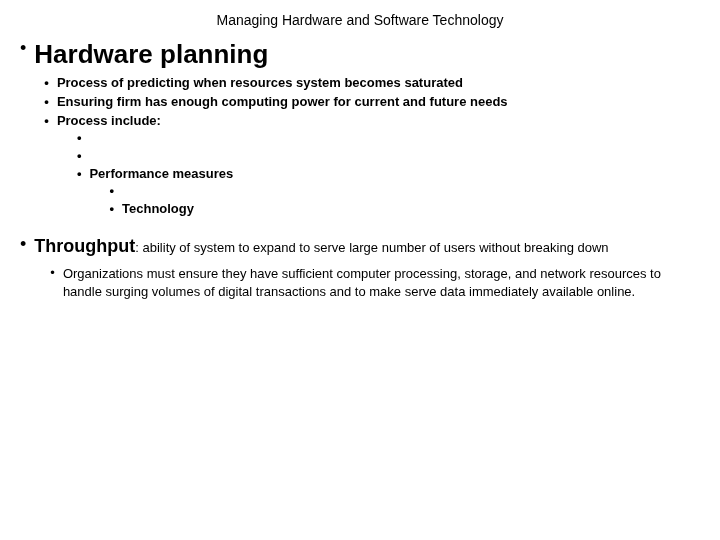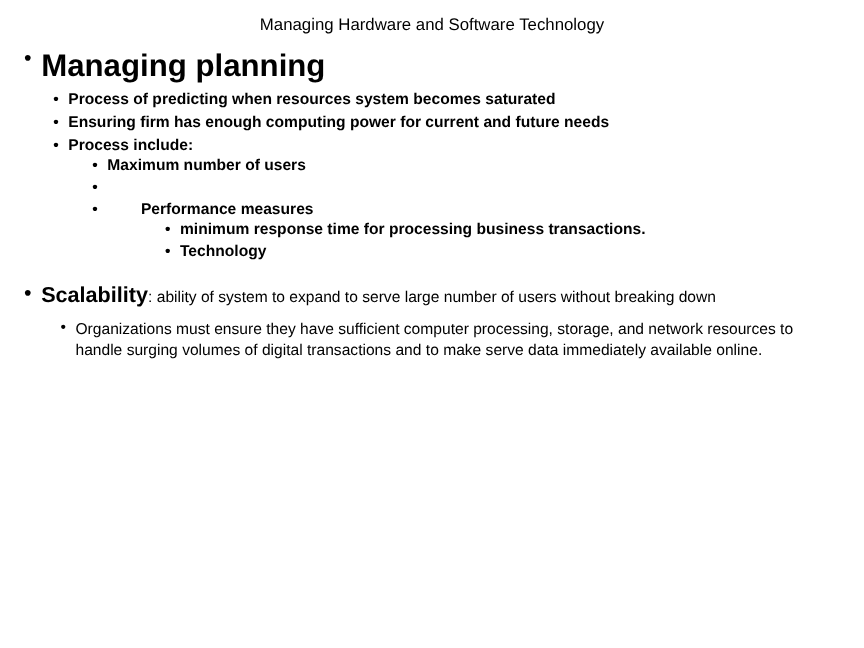--- a/index.html
+++ b/index.html
@@ -158,21 +158,21 @@
 
 <div class="page-container">
 
   <div class="page-title">
     <span>Managing Hardware and Software Technology</span>
   </div>
 
   <div class="main-bullet">
     <span class="main-bullet-dot">•</span>
     <div class="main-bullet-content">
-      <div class="section-heading-large">Managing planning</div>
+      <div class="section-heading-large">Hardware planning</div>
 
       <ul class="sub-list">
 
         <li class="bold-item">
           <span class="bullet">•</span>
           <span class="text">Process of predicting when resources system becomes saturated</span>
         </li>
 
         <li class="bold-item">
           <span class="bullet">•</span>
@@ -180,55 +180,53 @@
         </li>
 
         <li class="bold-item">
           <span class="bullet">•</span>
           <div style="flex:1;">
             <span>Process include:</span>
             <ul class="sub-sub-list">
 
               <li>
                 <span class="bullet">•</span>
-                <span>Maximum number of users</span>
               </li>
 
               <li>
                 <span class="bullet">•</span>
               </li>
 
               <li>
                 <span class="bullet">•</span>
-                <div style="flex:1;margin-left:28px;">
+                <div style="flex:1;">
                   <span>Performance measures</span>
                   <ul class="sub-sub-sub-list">
                     <li>
                       <span class="bullet">•</span>
-                      <span>minimum response time for processing business transactions.</span>
                     </li>
                     <li>
                       <span class="bullet">•</span>
                       <span>Technology</span>
                     </li>
                   </ul>
                 </div>
               </li>
             </ul>
           </div>
         </li>
       </ul>
     </div>
   </div>
 
   <div class="main-bullet">
     <span class="main-bullet-dot">•</span>
     <div class="main-bullet-content">
       <div class="scalability-section">
-        <span class="scalability-heading">Scalability</span><span class="scalability-normal">: ability of system to expand to serve large number of users without breaking down</span>
+        <span class="scalability-heading">Throughput</span><span class="scalability-normal">: ability of system to expand to serve large number of users without breaking down</span>
       </div>
       <div class="org-bullet">
         <span class="bullet">•</span>
         <span class="text">Organizations must ensure they have sufficient computer processing, storage, and network resources to handle surging volumes of digital transactions and to make serve data immediately available online.</span>
       </div>
     </div>
   </div>
 
 </div>
 

